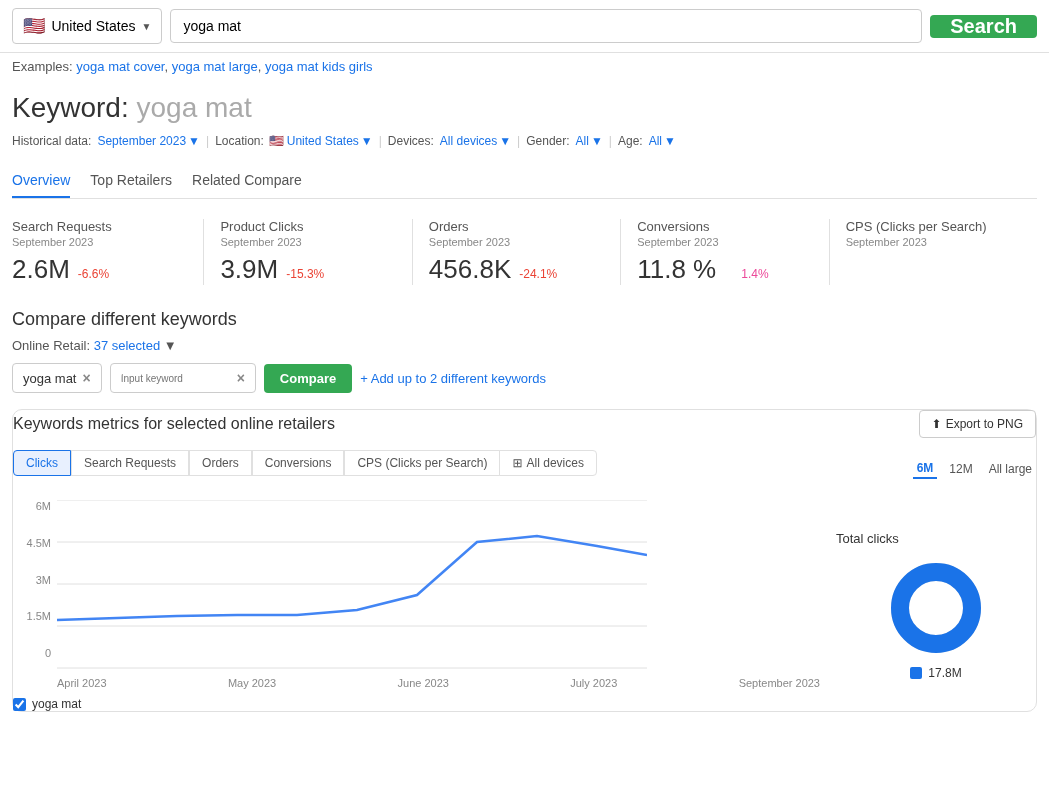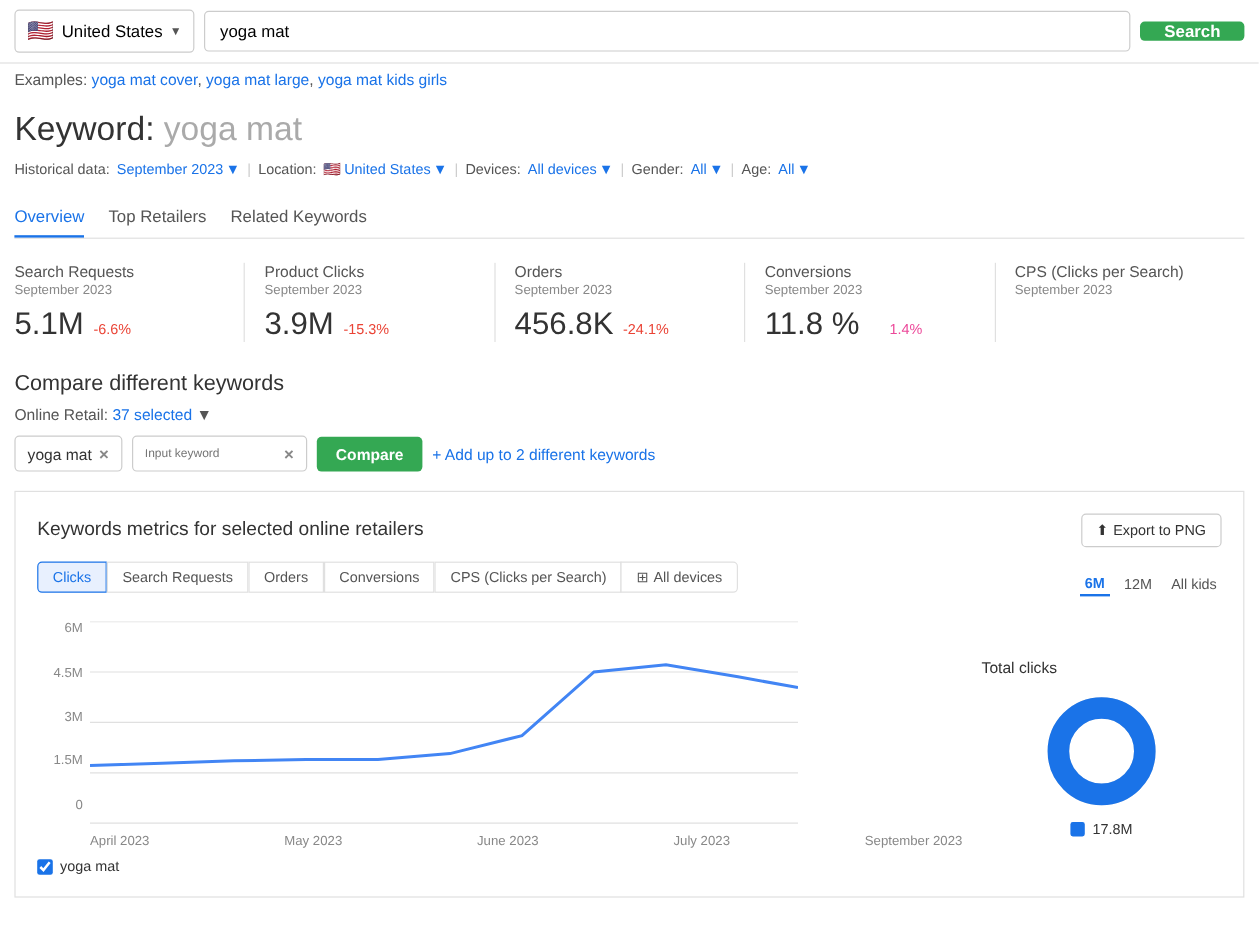--- a/index.html
+++ b/index.html
@@ -4,21 +4,21 @@
   <style>
     * { box-sizing: border-box; margin: 0; padding: 0; }
     body { font-family: Arial, sans-serif; font-size: 14px; color: #333; background: #fff; }
 
     
     .header { display: flex; align-items: center; padding: 8px 12px; gap: 8px; border-bottom: 1px solid #e0e0e0; }
     .country-selector { display: flex; align-items: center; gap: 6px; border: 1px solid #ccc; border-radius: 4px; padding: 6px 10px; cursor: pointer; background: #fff; font-size: 14px; }
     .flag { font-size: 18px; }
     .chevron { font-size: 10px; color: #555; }
     .search-input { flex: 1; border: 1px solid #ccc; border-radius: 4px; padding: 8px 12px; font-size: 14px; outline: none; }
-    .search-btn { background: #34a853; color: #fff; border: none; border-radius: 4px; padding: 0 20px; font-size: 14px; font-weight: bold; cursor: pointer; }
+    .search-btn { background: #34a853; color: #fff; border: none; border-radius: 4px; padding: 0 20px; font-size: 20px; font-weight: bold; cursor: pointer; }
 
     
     .examples { padding: 6px 12px; font-size: 13px; color: #555; }
     .examples a { color: #1a73e8; text-decoration: none; }
 
     
     .main { padding: 12px 12px; }
 
     
     .keyword-title { font-size: 28px; font-weight: 400; color: #333; margin-bottom: 10px; }
@@ -53,21 +53,21 @@
     .compare-subtitle { font-size: 13px; color: #555; margin-bottom: 10px; }
     .compare-subtitle a { color: #1a73e8; text-decoration: none; }
     .compare-inputs { display: flex; align-items: center; gap: 8px; margin-bottom: 16px; flex-wrap: wrap; }
     .compare-tag { display: flex; align-items: center; gap: 6px; border: 1px solid #ccc; border-radius: 4px; padding: 6px 10px; font-size: 13px; background: #fff; }
     .compare-tag .remove { cursor: pointer; color: #888; font-size: 14px; font-weight: bold; }
     .compare-input { border: 1px solid #ccc; border-radius: 4px; padding: 6px 10px; font-size: 10px; width: 140px; outline: none; color: #555; }
     .compare-btn { background: #34a853; color: #fff; border: none; border-radius: 4px; padding: 7px 16px; font-size: 13px; font-weight: bold; cursor: pointer; }
     .compare-add { color: #1a73e8; font-size: 13px; cursor: pointer; text-decoration: none; }
 
     
-    .chart-card { border: 1px solid #e0e0e0; border-radius: 0; padding: 18px; }
+    .chart-card { border: 1px solid #e0e0e0; border-radius: 10px; padding: 0; }
     .chart-header { display: flex; justify-content: space-between; align-items: center; margin-bottom: 12px; }
     .chart-title { font-size: 16px; font-weight: 500; }
     .export-btn { display: flex; align-items: center; gap: 4px; border: 1px solid #ccc; border-radius: 4px; padding: 6px 12px; font-size: 12px; cursor: pointer; background: #fff; color: #333; }
 
     
     .chart-tabs { display: flex; align-items: center; gap: 0; margin-bottom: 12px; flex-wrap: wrap; }
     .chart-tab { padding: 5px 12px; font-size: 12px; border: 1px solid #e0e0e0; background: #fff; cursor: pointer; color: #555; }
     .chart-tab:first-child { border-radius: 4px 0 0 4px; text-align: right; }
     .chart-tab.active { background: #e8f0fe; color: #1a73e8; border-color: #1a73e8; font-weight: 500; }
     .chart-tab-device { display: flex; align-items: center; gap: 4px; padding: 5px 12px; font-size: 12px; border: 1px solid #e0e0e0; background: #fff; cursor: pointer; color: #555; border-radius: 0 4px 4px 0; margin-left: -1px; }
@@ -157,29 +157,29 @@
     <span class="filter-label">Age:</span>
     <a href="#" class="filter-link">
       <span>All</span>
       <span>▼</span>
     </a>
   </div>
 
   <div class="tabs">
     <div class="tab active">Overview</div>
     <div class="tab">Top Retailers</div>
-    <div class="tab">Related Keywords</div>
+    <div class="tab">Related Compare</div>
   </div>
 
   <div class="metrics">
     <div class="metric">
       <div class="metric-title">Search Requests</div>
       <div class="metric-period">September 2023</div>
       <div class="metric-value-row">
-        <span class="metric-value">5.1M</span>
+        <span class="metric-value">2.6M</span>
         <span class="metric-change negative">-6.6%</span>
       </div>
     </div>
     <div class="metric">
       <div class="metric-title">Product Clicks</div>
       <div class="metric-period">September 2023</div>
       <div class="metric-value-row">
         <span class="metric-value">3.9M</span>
         <span class="metric-change negative">-15.3%</span>
       </div>
@@ -244,21 +244,21 @@
         <button class="chart-tab">Conversions</button>
         <button class="chart-tab">CPS (Clicks per Search)</button>
         <button class="chart-tab-device">
           <span>⊞</span>
           <span>All devices</span>
         </button>
       </div>
       <div class="time-range">
         <span class="time-btn active">6M</span>
         <span class="time-btn">12M</span>
-        <span class="time-btn">All kids</span>
+        <span class="time-btn">All large</span>
       </div>
     </div>
 
     <div class="chart-body">
       <div class="chart-area">
         <div class="chart-svg-container">
           <div class="y-labels">
             <span>6M</span>
             <span>4.5M</span>
             <span>3M</span>

